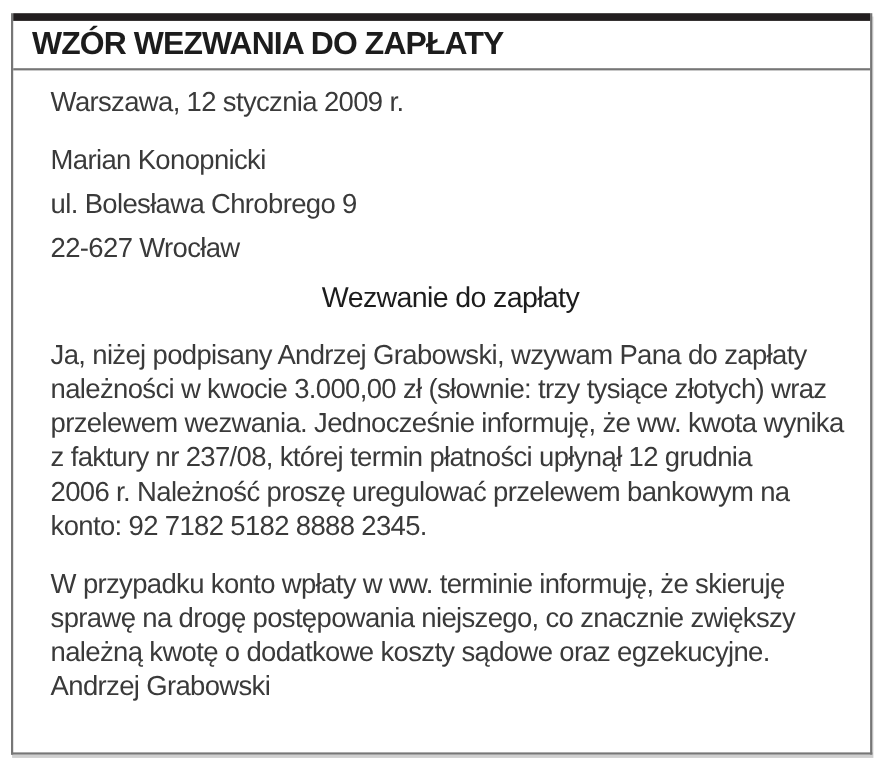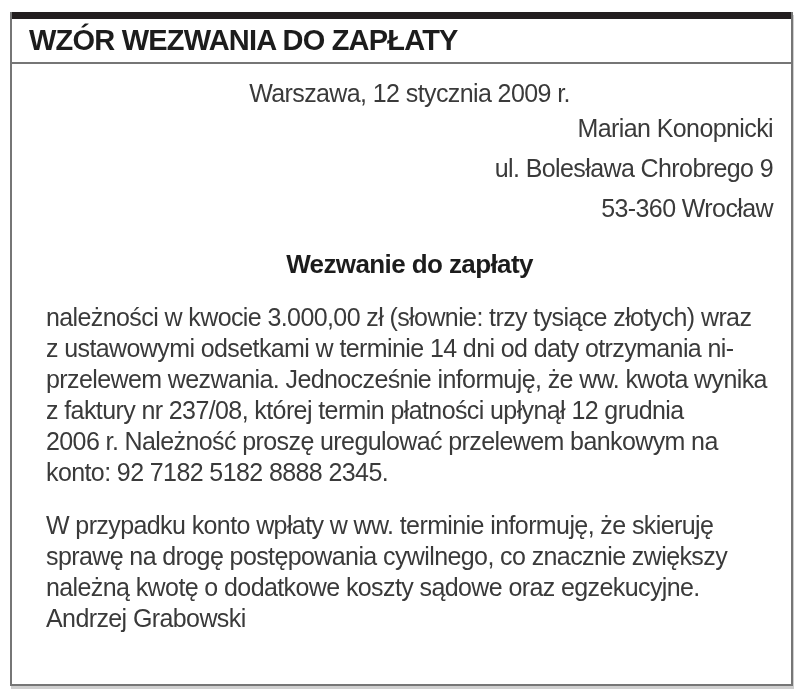--- a/index.html
+++ b/index.html
@@ -46,34 +46,34 @@
     color: var(--c-heading, #1c1c1c);
     white-space: nowrap;
   }
   .letter {
     padding: 14px 18px 0 34px;
     color: var(--c-text, #3a3a3a);
     font-size: 25px;
     letter-spacing: -0.6px;
   }
   .dateline {
-    text-align: center;
+    text-align: left;
     line-height: 30px;
     white-space: nowrap;
   }
   .recipient {
-    text-align: right;
     line-height: 40px;
+    margin-top: 18px;
   }
   .letter-title {
-    margin: 20px 0 0 0;
+    margin: 8px 0 0 0;
     text-align: center;
     font-size: 26px;
     line-height: 32px;
-    font-weight: bold;
+    font-weight: normal;
     color: var(--c-heading, #2a2a2a);
   }
   .para {
     margin-top: 22px;
     line-height: 31px;
   }
   .para .line {
     white-space: nowrap;
   }
   .signature {
@@ -93,36 +93,36 @@
     <h1>WZÓR WEZWANIA DO ZAPŁATY</h1>
   </div>
 
   <div class="letter">
 
     <div class="dateline">Warszawa, 12 stycznia 2009 r.</div>
 
     <div class="recipient">
       <div>Marian Konopnicki</div>
       <div>ul. Bolesława Chrobrego 9</div>
-      <div>53-360 Wrocław</div>
+      <div>22-627 Wrocław</div>
     </div>
 
     <h2 class="letter-title">Wezwanie do zapłaty</h2>
 
     <div class="para">
+      <div class="line">Ja, niżej podpisany Andrzej Grabowski, wzywam Pana do zapłaty</div>
       <div class="line">należności w kwocie 3.000,00 zł (słownie: trzy tysiące złotych) wraz</div>
-      <div class="line">z ustawowymi odsetkami w terminie 14 dni od daty otrzymania ni-</div>
       <div class="line">przelewem wezwania. Jednocześnie informuję, że ww. kwota wynika</div>
       <div class="line">z faktury nr 237/08, której termin płatności upłynął 12 grudnia</div>
       <div class="line">2006 r. Należność proszę uregulować przelewem bankowym na</div>
       <div class="line">konto: 92 7182 5182 8888 2345.</div>
     </div>
 
     <div class="para">
       <div class="line">W przypadku konto wpłaty w ww. terminie informuję, że skieruję</div>
-      <div class="line">sprawę na drogę postępowania cywilnego, co znacznie zwiększy</div>
+      <div class="line">sprawę na drogę postępowania niejszego, co znacznie zwiększy</div>
       <div class="line">należną kwotę o dodatkowe koszty sądowe oraz egzekucyjne.</div>
     </div>
 
     <div class="signature">Andrzej Grabowski</div>
 
   </div>
 </div>
 
 </body></html>

